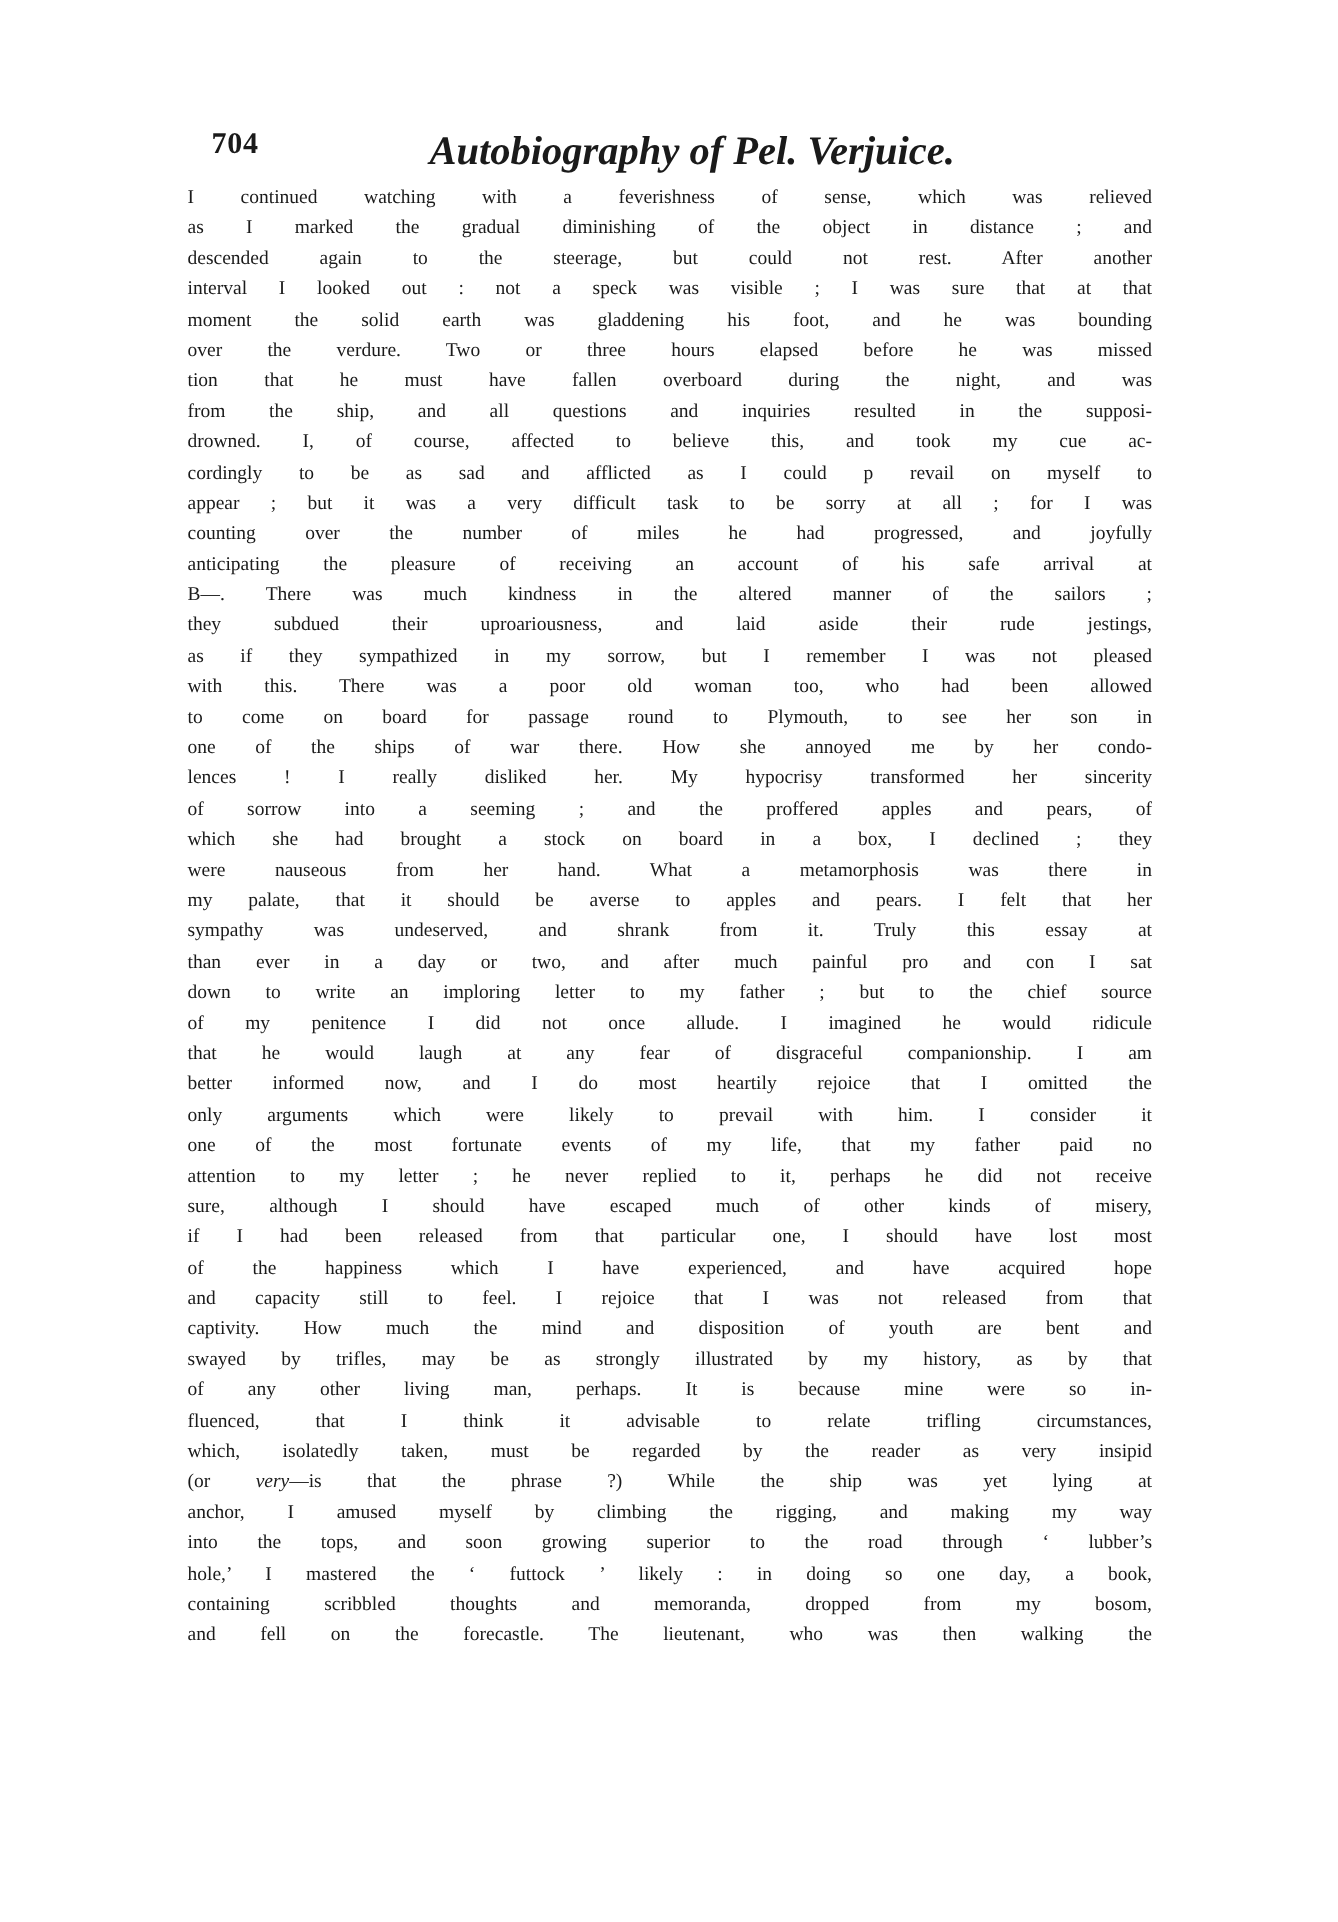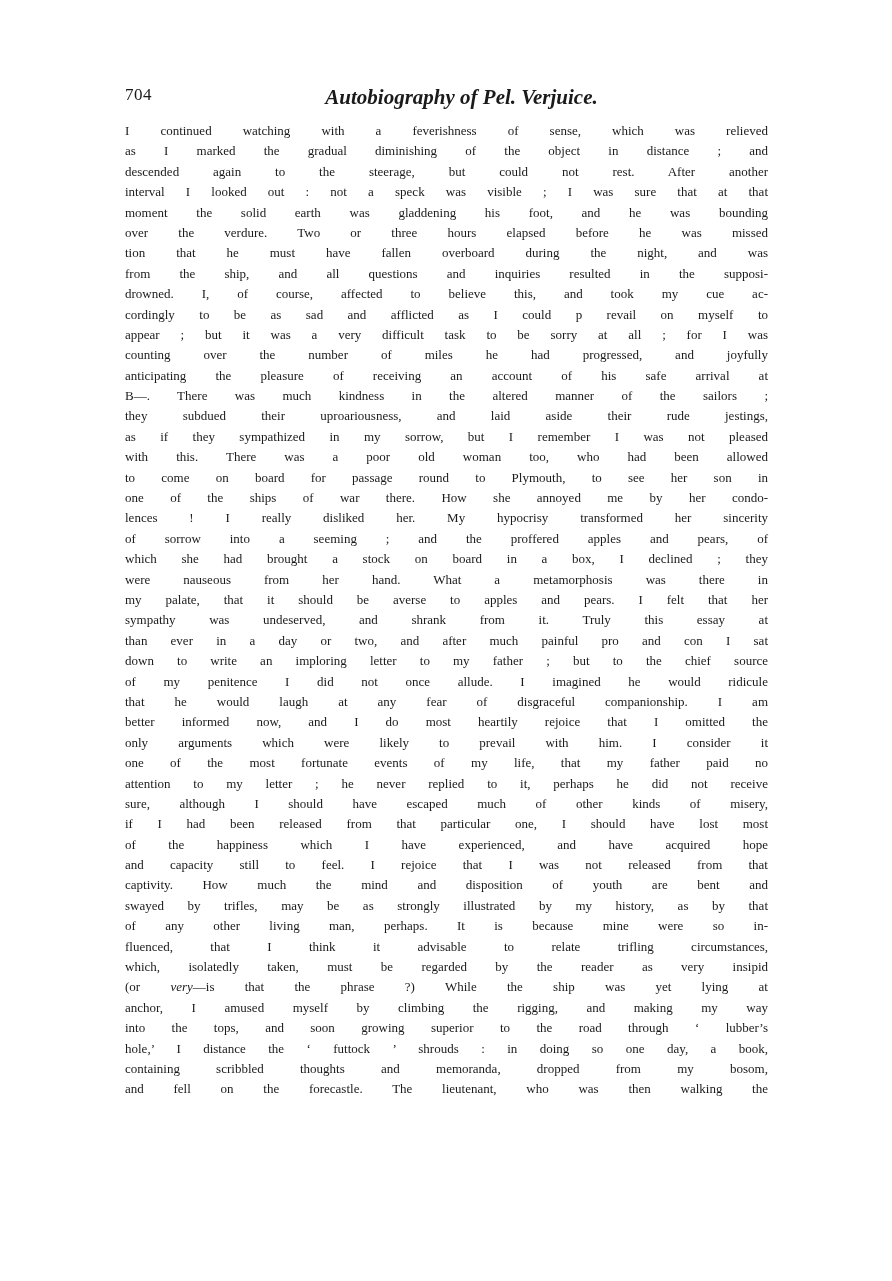--- a/index.html
+++ b/index.html
@@ -21,35 +21,35 @@
     top: 85px;
     width: 643px;
   }
   .running-head {
     position: relative;
     height: 30px;
     font-size: 19px;
   }
   .page-number {
     position: absolute;
-    left: 0;
+    left: 16px;
     top: 0;
-    font-weight: normal;
-    font-size: 17px;
+    font-weight: bold;
+    font-size: 20px;
     letter-spacing: 0.5px;
   }
   .running-title {
     position: absolute;
     left: 0;
     right: 0;
     top: 0;
     text-align: center;
     font-style: italic;
     font-weight: bold;
-    font-size: 21px;
+    font-size: 27px;
     padding-left: 30px;
   }
   .body-text {
     margin-top: 6px;
   }
   .line {
     display: block;
     height: 20.4px;
     line-height: 20.4px;
     font-size: 13px;
@@ -111,17 +111,17 @@
       <div class="line">of the happiness which I have experienced, and have acquired hope</div>
       <div class="line">and capacity still to feel. I rejoice that I was not released from that</div>
       <div class="line">captivity. How much the mind and disposition of youth are bent and</div>
       <div class="line">swayed by trifles, may be as strongly illustrated by my history, as by that</div>
       <div class="line">of any other living man, perhaps. It is because mine were so in-</div>
       <div class="line">fluenced, that I think it advisable to relate trifling circumstances,</div>
       <div class="line">which, isolatedly taken, must be regarded by the reader as very insipid</div>
       <div class="line"><span>(or </span><span class="it">very</span><span>—is that the phrase ?) While the ship was yet lying at</span></div>
       <div class="line">anchor, I amused myself by climbing the rigging, and making my way</div>
       <div class="line">into the tops, and soon growing superior to the road through ‘ lubber’s</div>
-      <div class="line">hole,’ I distance the ‘ futtock ’ shrouds : in doing so one day, a book,</div>
+      <div class="line">hole,’ I mastered the ‘ futtock ’ likely : in doing so one day, a book,</div>
       <div class="line">containing scribbled thoughts and memoranda, dropped from my bosom,</div>
       <div class="line last">and fell on the forecastle. The lieutenant, who was then walking the</div>
     </div>
 </div>
 
 </body></html>

